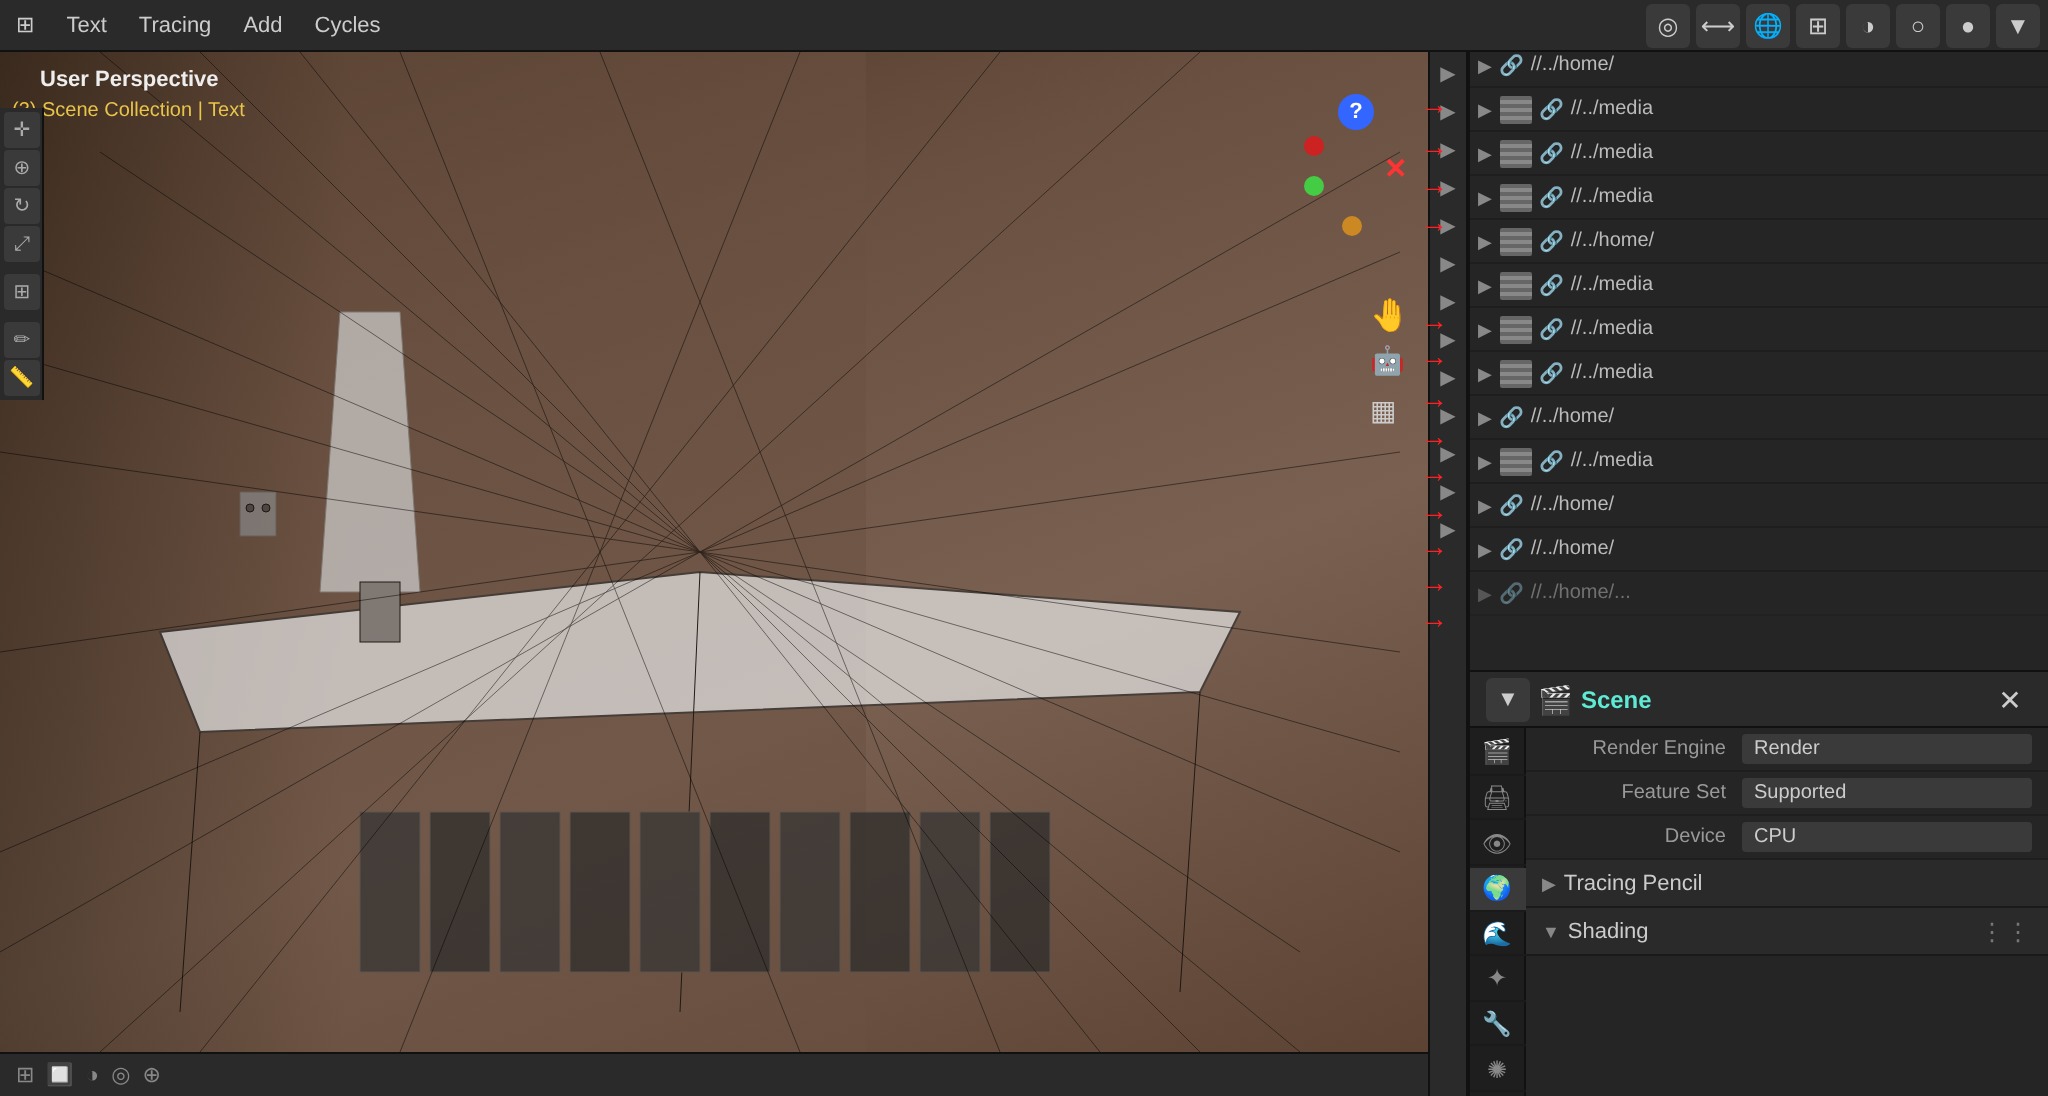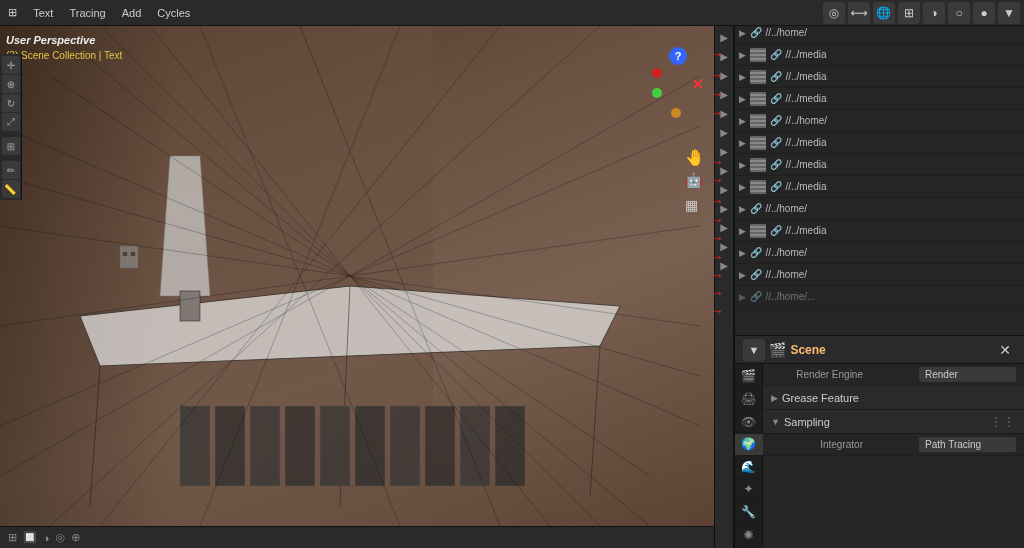--- a/index.html
+++ b/index.html
@@ -123,21 +123,20 @@
       border-bottom: 1px solid #1a1a1a;
     }
     .props-tab.active { background: #3a3a3a; color: #ccc; }
 
     .prop-row {
       display: flex;
       align-items: center;
       height: 22px;
       padding: 0 8px;
       border-bottom: 1px solid #1e1e1e;
-      gap: 48px;
     }
     .prop-label {
       color: #999;
       font-size: 10px;
       flex: 0 0 100px;
       text-align: right;
       padding-right: 8px;
     }
     .prop-value {
       color: #ccc;
@@ -396,21 +395,21 @@
       <line x1="150" y1="0" x2="550" y2="500"></line>
       <line x1="400" y1="0" x2="200" y2="500"></line>
       <line x1="500" y1="0" x2="100" y2="500"></line>
       <line x1="0" y1="400" x2="700" y2="100"></line>
       <line x1="0" y1="450" x2="700" y2="50"></line>
       <line x1="600" y1="0" x2="50" y2="500"></line>
       <line x1="50" y1="0" x2="650" y2="500"></line>
     </g>
   </svg>
 
-  <div style="position:absolute;top:8px;left:6px;color:#eee;font-size:11px;font-weight:bold;z-index:5;font-style:italic;">User Perspective</div>
+  <div style="position:absolute;top:8px;left:20px;color:#eee;font-size:11px;font-weight:bold;z-index:5;">User Perspective</div>
 
   <div style="position:absolute;top:24px;left:6px;color:#e8c44a;font-size:10px;z-index:5;">(3) Scene Collection | Text</div>
 
 </div>
 
 <div id="left-tools" style="top:54px;">
   <div class="left-tool">✛</div>
   <div class="left-tool">⊕</div>
   <div class="left-tool">↻</div>
   <div class="left-tool">⤢</div>
@@ -529,21 +528,21 @@
   </div>
 </div>
 
 <div id="properties-panel">
 
   <div id="props-header">
 
     <div style="display:flex; align-items:center; gap:4px;">
       <div style="width:22px;height:22px;background:#3a3a3a;border-radius:3px;display:flex;align-items:center;justify-content:center;font-size:11px;cursor:pointer;">▼</div>
       <span style="font-size:14px;">🎬</span>
-      <span style="font-weight:bold;color:#fdba74;font-size:12px;">Scene</span>
+      <span style="font-weight:bold;color:#5eead4;font-size:12px;">Scene</span>
     </div>
     <div style="margin-left:auto;">
       <div style="width:22px;height:22px;background:#2a2a2a;border-radius:3px;display:flex;align-items:center;justify-content:center;font-size:14px;cursor:pointer;">✕</div>
     </div>
   </div>
 
   <div style="display:flex; height:calc(100% - 28px);">
 
     <div style="width:28px;background:#1e1e1e;border-right:1px solid #111;display:flex;flex-direction:column;align-items:center;padding:2px 0;gap:1px;flex-shrink:0;">
       <div class="props-tab">🎬</div>
@@ -556,38 +555,42 @@
       <div class="props-tab">✺</div>
     </div>
 
     <div style="flex:1;overflow:hidden;">
 
       <div class="prop-row">
         <span class="prop-label">Render Engine</span>
         <span class="prop-value">Render</span>
       </div>
 
-
+      <div class="prop-row">
+        <span class="prop-label">Feature Set</span>
+        <span class="prop-value">Supported</span>
+      </div>
+
+      <div class="prop-row">
+        <span class="prop-label">Device</span>
+        <span class="prop-value">CPU</span>
+      </div>
 
 
       <div class="prop-section-collapse">
         <span class="collapse-arrow">▶</span>
-        <span>Grease Feature</span>
+        <span>Tracing Pencil</span>
       </div>
 
       <div class="prop-section-collapse">
         <span class="collapse-arrow">▼</span>
-        <span>Sampling</span>
+        <span>Shading</span>
         <span class="section-dots">⋮⋮</span>
       </div>
 
-      <div class="prop-row">
-        <span class="prop-label">Integrator</span>
-        <span class="prop-value">Path Tracing</span>
-      </div>
 
     </div>
   </div>
 </div>
 
 <div class="blueq" style="left:669px; top:47px;">?</div>
 
 <div class="dot" style="background:#cc2222; left:652px; top:68px;"></div>
 
 <div class="dot" style="background:#44cc44; left:652px; top:88px;"></div>

